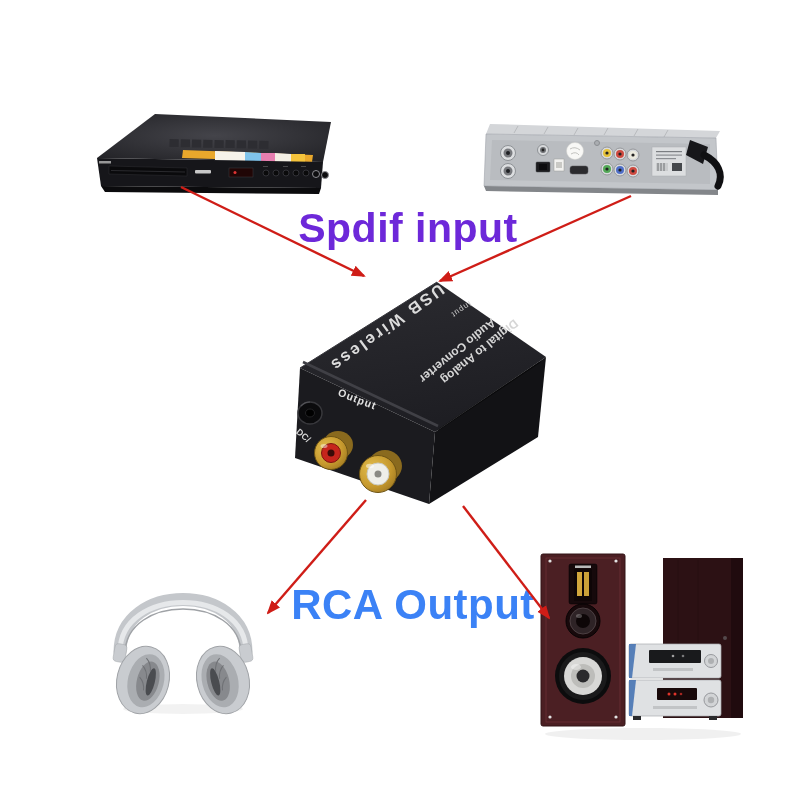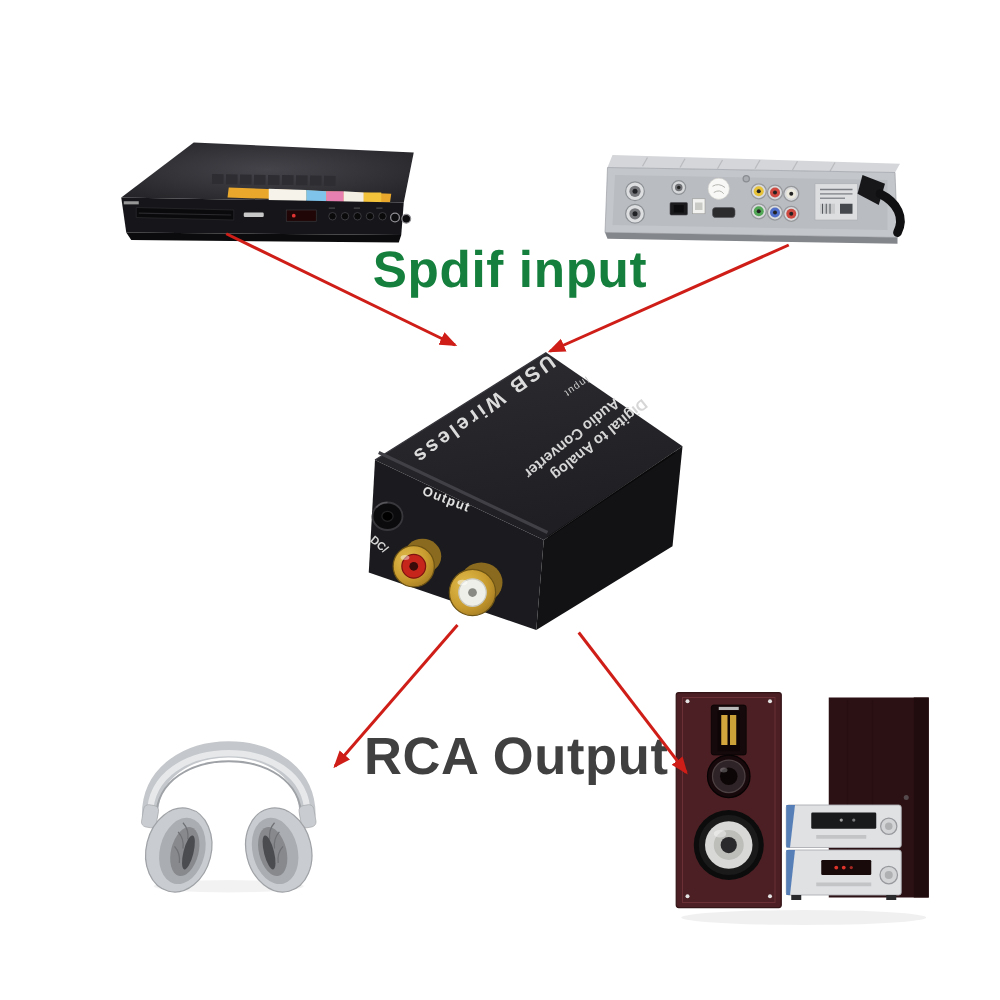--- a/index.html
+++ b/index.html
@@ -119,21 +119,21 @@
             <line x1="186" y1="41" x2="186" y2="49"></line>
           </g>
         <rect x="194" y="41" width="10" height="8" fill="#45484c"></rect>
       </g>
       <polygon points="212,18 230,25 225,42 208,33" fill="#17171a"></polygon>
       <path d="M 226 33 C 240 40 246 52 240 64" stroke="#101012" stroke-width="7" fill="none" stroke-linecap="round"></path>
       <polygon points="6,64 240,68 240,73 8,69" fill="#83868a"></polygon>
     </svg>
   </div>
 
-  <div class="big-label" style="left: 408px; top: 216px; color: #15803d;">Spdif input</div>
+  <div class="big-label" style="left: 408px; top: 228px; color: #6d28d9;">Spdif input</div>
 
   <div class="dev" style="left:278px;top:270px;width:272px;height:242px">
     <svg width="272" height="242" viewBox="0 0 272 242">
       <defs>
         <linearGradient id="ctop" x1="0%" y1="0%" x2="30%" y2="100%">
           <stop offset="0%" stop-color="#2c2c31"></stop>
             <stop offset="100%" stop-color="#1e1e23"></stop>
         </linearGradient>
         <radialGradient id="goldg" cx="35%" cy="35%" r="80%">
           <stop offset="0%" stop-color="#e2bd4e"></stop>
@@ -196,21 +196,21 @@
       <g transform="rotate(-14 125 128)">
         <ellipse cx="125" cy="128" rx="26" ry="34" fill="#c9ccd0" stroke="#9fa2a6"></ellipse>
         <ellipse cx="122" cy="128" rx="18" ry="27" fill="#aaadb1"></ellipse>
         <ellipse cx="120" cy="128" rx="11" ry="20" fill="#87898d"></ellipse>
         <path d="M 127 106 Q 121 110 120 118 M 129 114 Q 123 118 122 126 M 129 126 Q 123 130 122 138" stroke="#6f7175" stroke-width="1" fill="none"></path>
         <ellipse cx="117" cy="128" rx="4" ry="14" fill="#4a4c50"></ellipse>
       </g>
     </svg>
   </div>
 
-  <div class="big-label" style="left: 413px; top: 605px; font-size: 42px; color: #404040;">RCA Output</div>
+  <div class="big-label" style="left: 413px; top: 605px; font-size: 42px; color: #3b82f6;">RCA Output</div>
 
   <div class="dev" style="left:533px;top:548px;width:217px;height:200px">
     <svg width="217" height="200" viewBox="0 0 217 200">
       <ellipse cx="110" cy="186" rx="98" ry="6" fill="#000" opacity="0.06"></ellipse>
       <g>
         <rect x="130" y="10" width="80" height="160" fill="#2c1114"></rect>
         <rect x="198" y="10" width="12" height="160" fill="#200b0e"></rect>
         <line x1="145" y1="12" x2="145" y2="168" stroke="#000" opacity="0.12"></line>
         <line x1="165" y1="12" x2="165" y2="168" stroke="#000" opacity="0.12"></line>
         <circle cx="192" cy="90" r="2" fill="#6f6f72" opacity="0.6"></circle>

